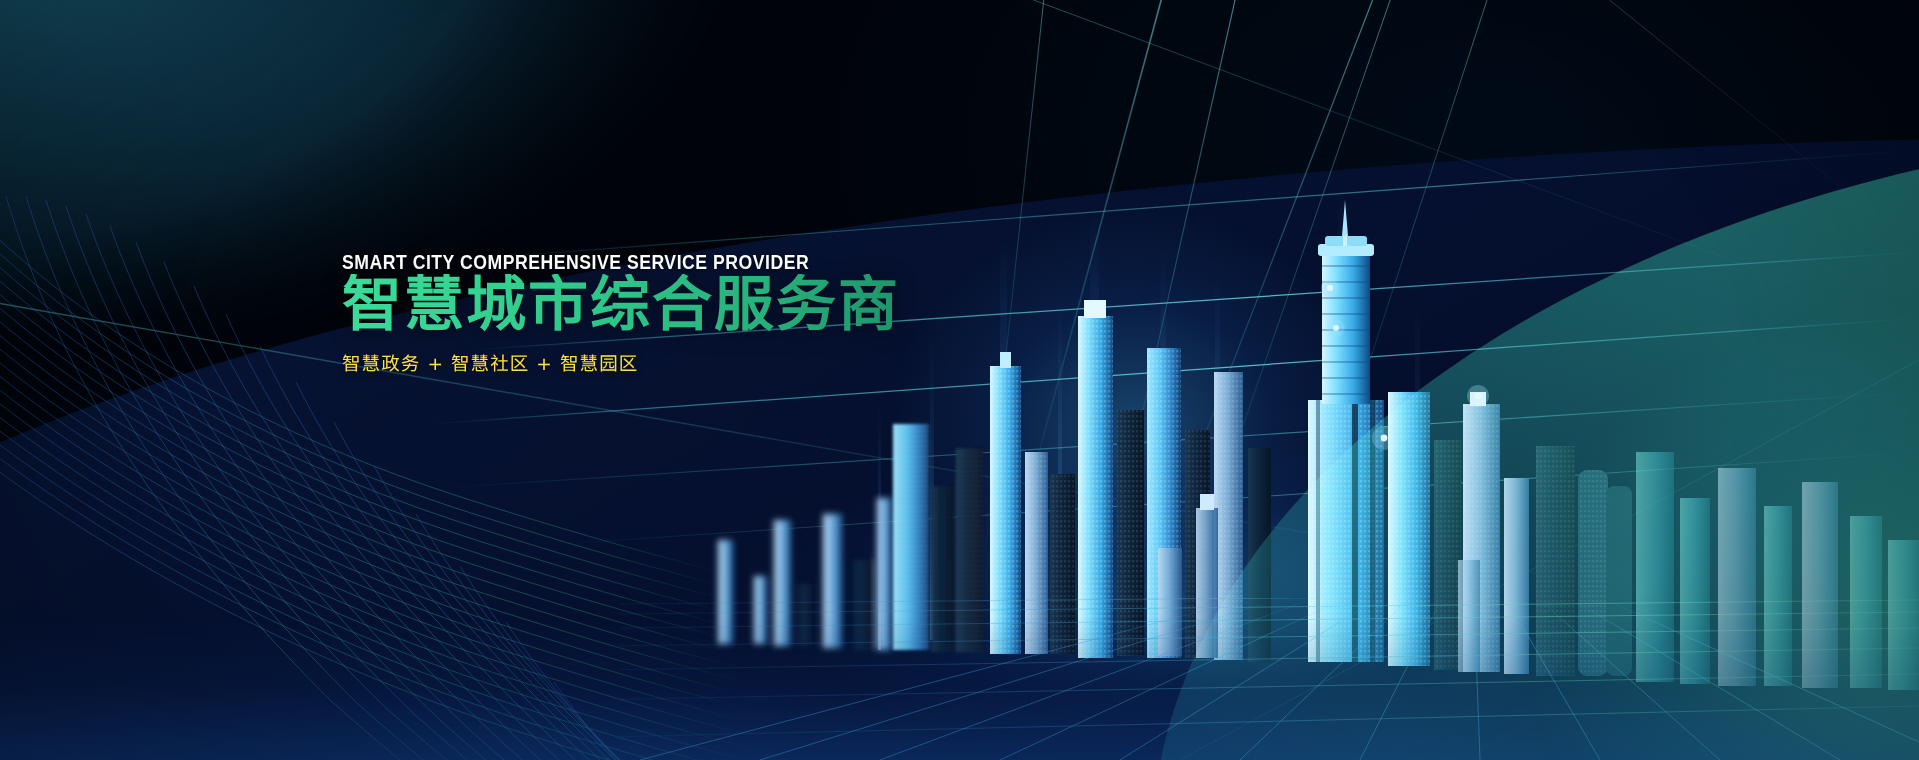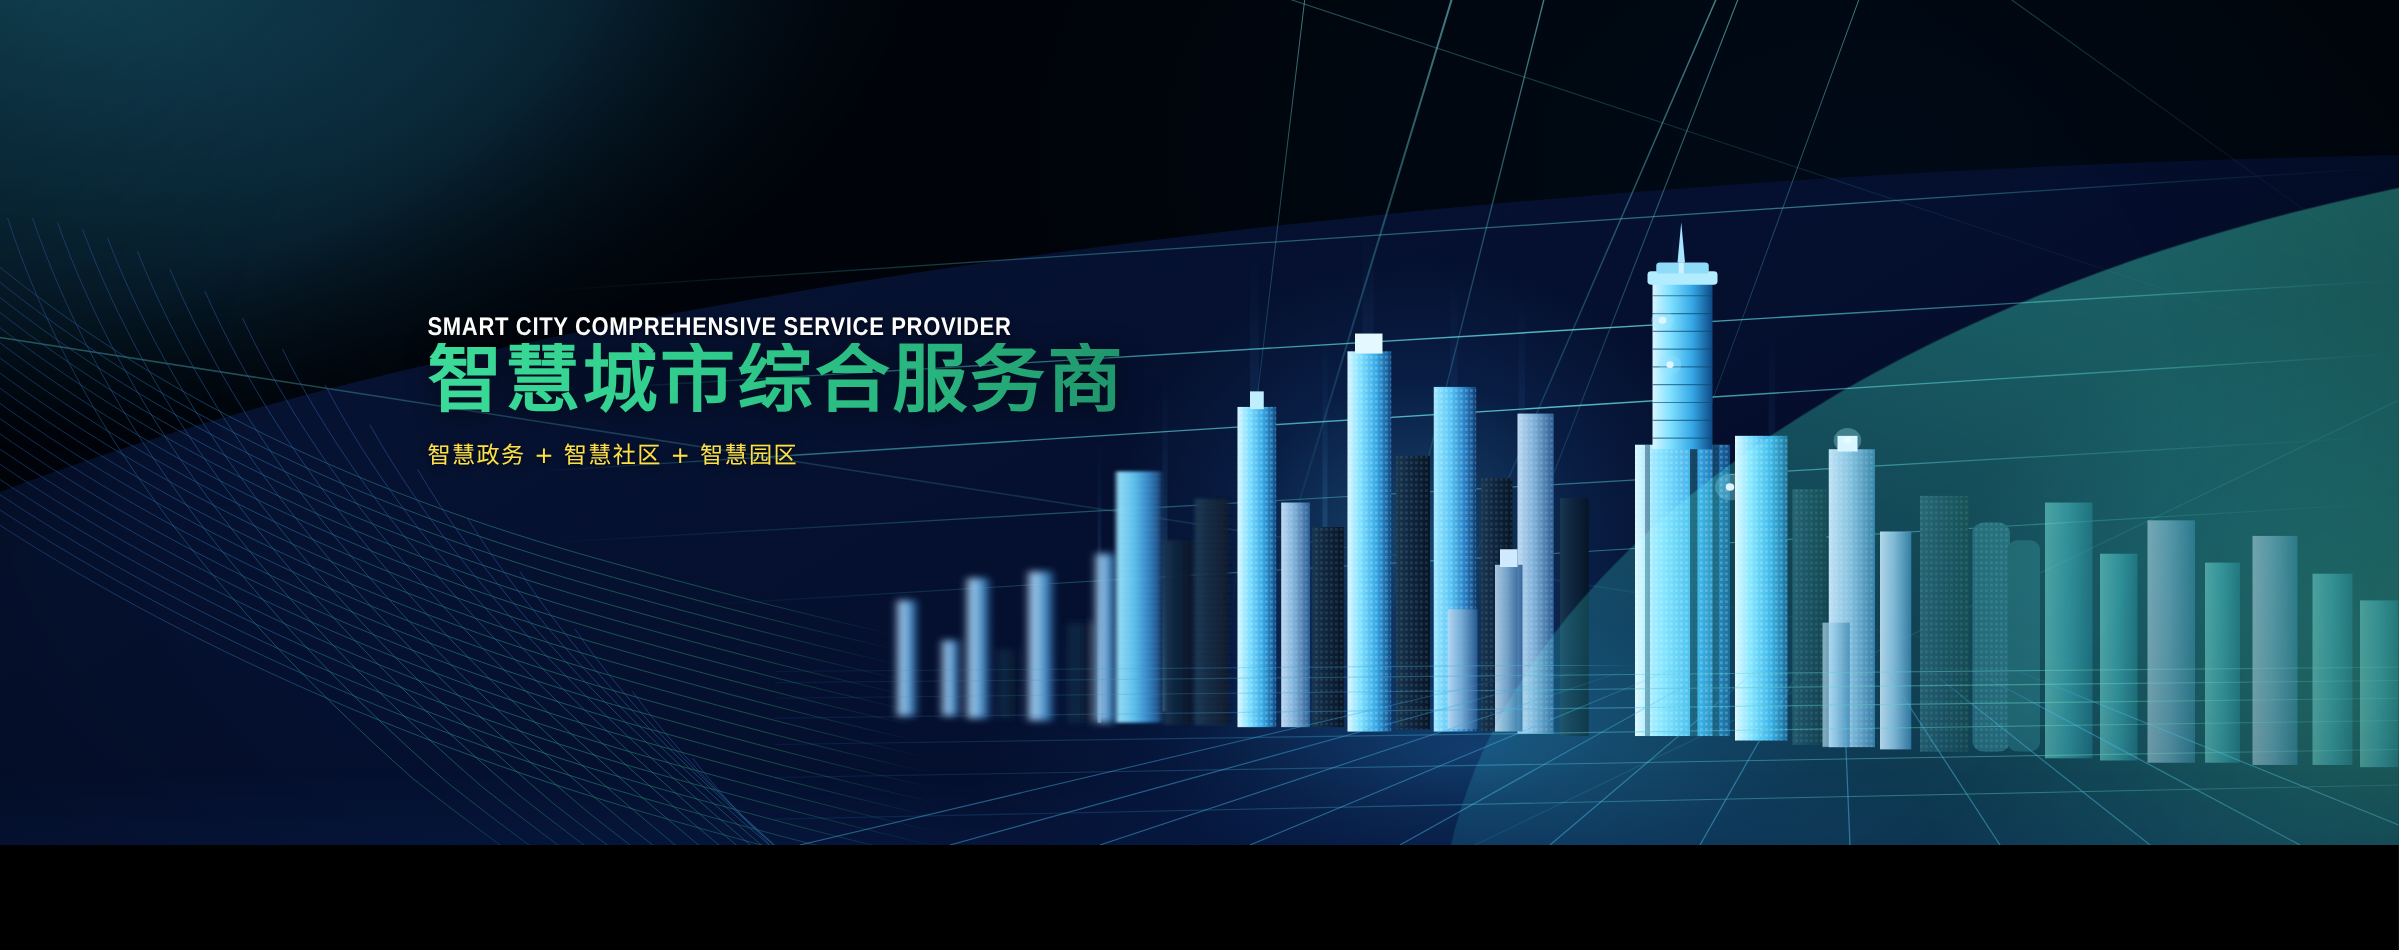--- a/index.html
+++ b/index.html
@@ -6,21 +6,21 @@
   * { margin:0; padding:0; box-sizing:border-box; }
   html, body {
     width:1919px; height:760px;
     background:#000;
     overflow:hidden;
     font-family:"Liberation Sans", "DejaVu Sans", sans-serif;
   }
 
   #banner {
     position:relative;
-    width:1919px; height:676px;
+    width:1919px; height:760px;
     overflow:hidden;
     background:#02060f;
   }
 
   .layer { position:absolute; inset:0; }
 
   
   #sky {
     background:
       radial-gradient(ellipse 1100px 700px at 78% 18%, rgba(0,10,22,0.95) 0%, rgba(0,4,10,1) 62%),

